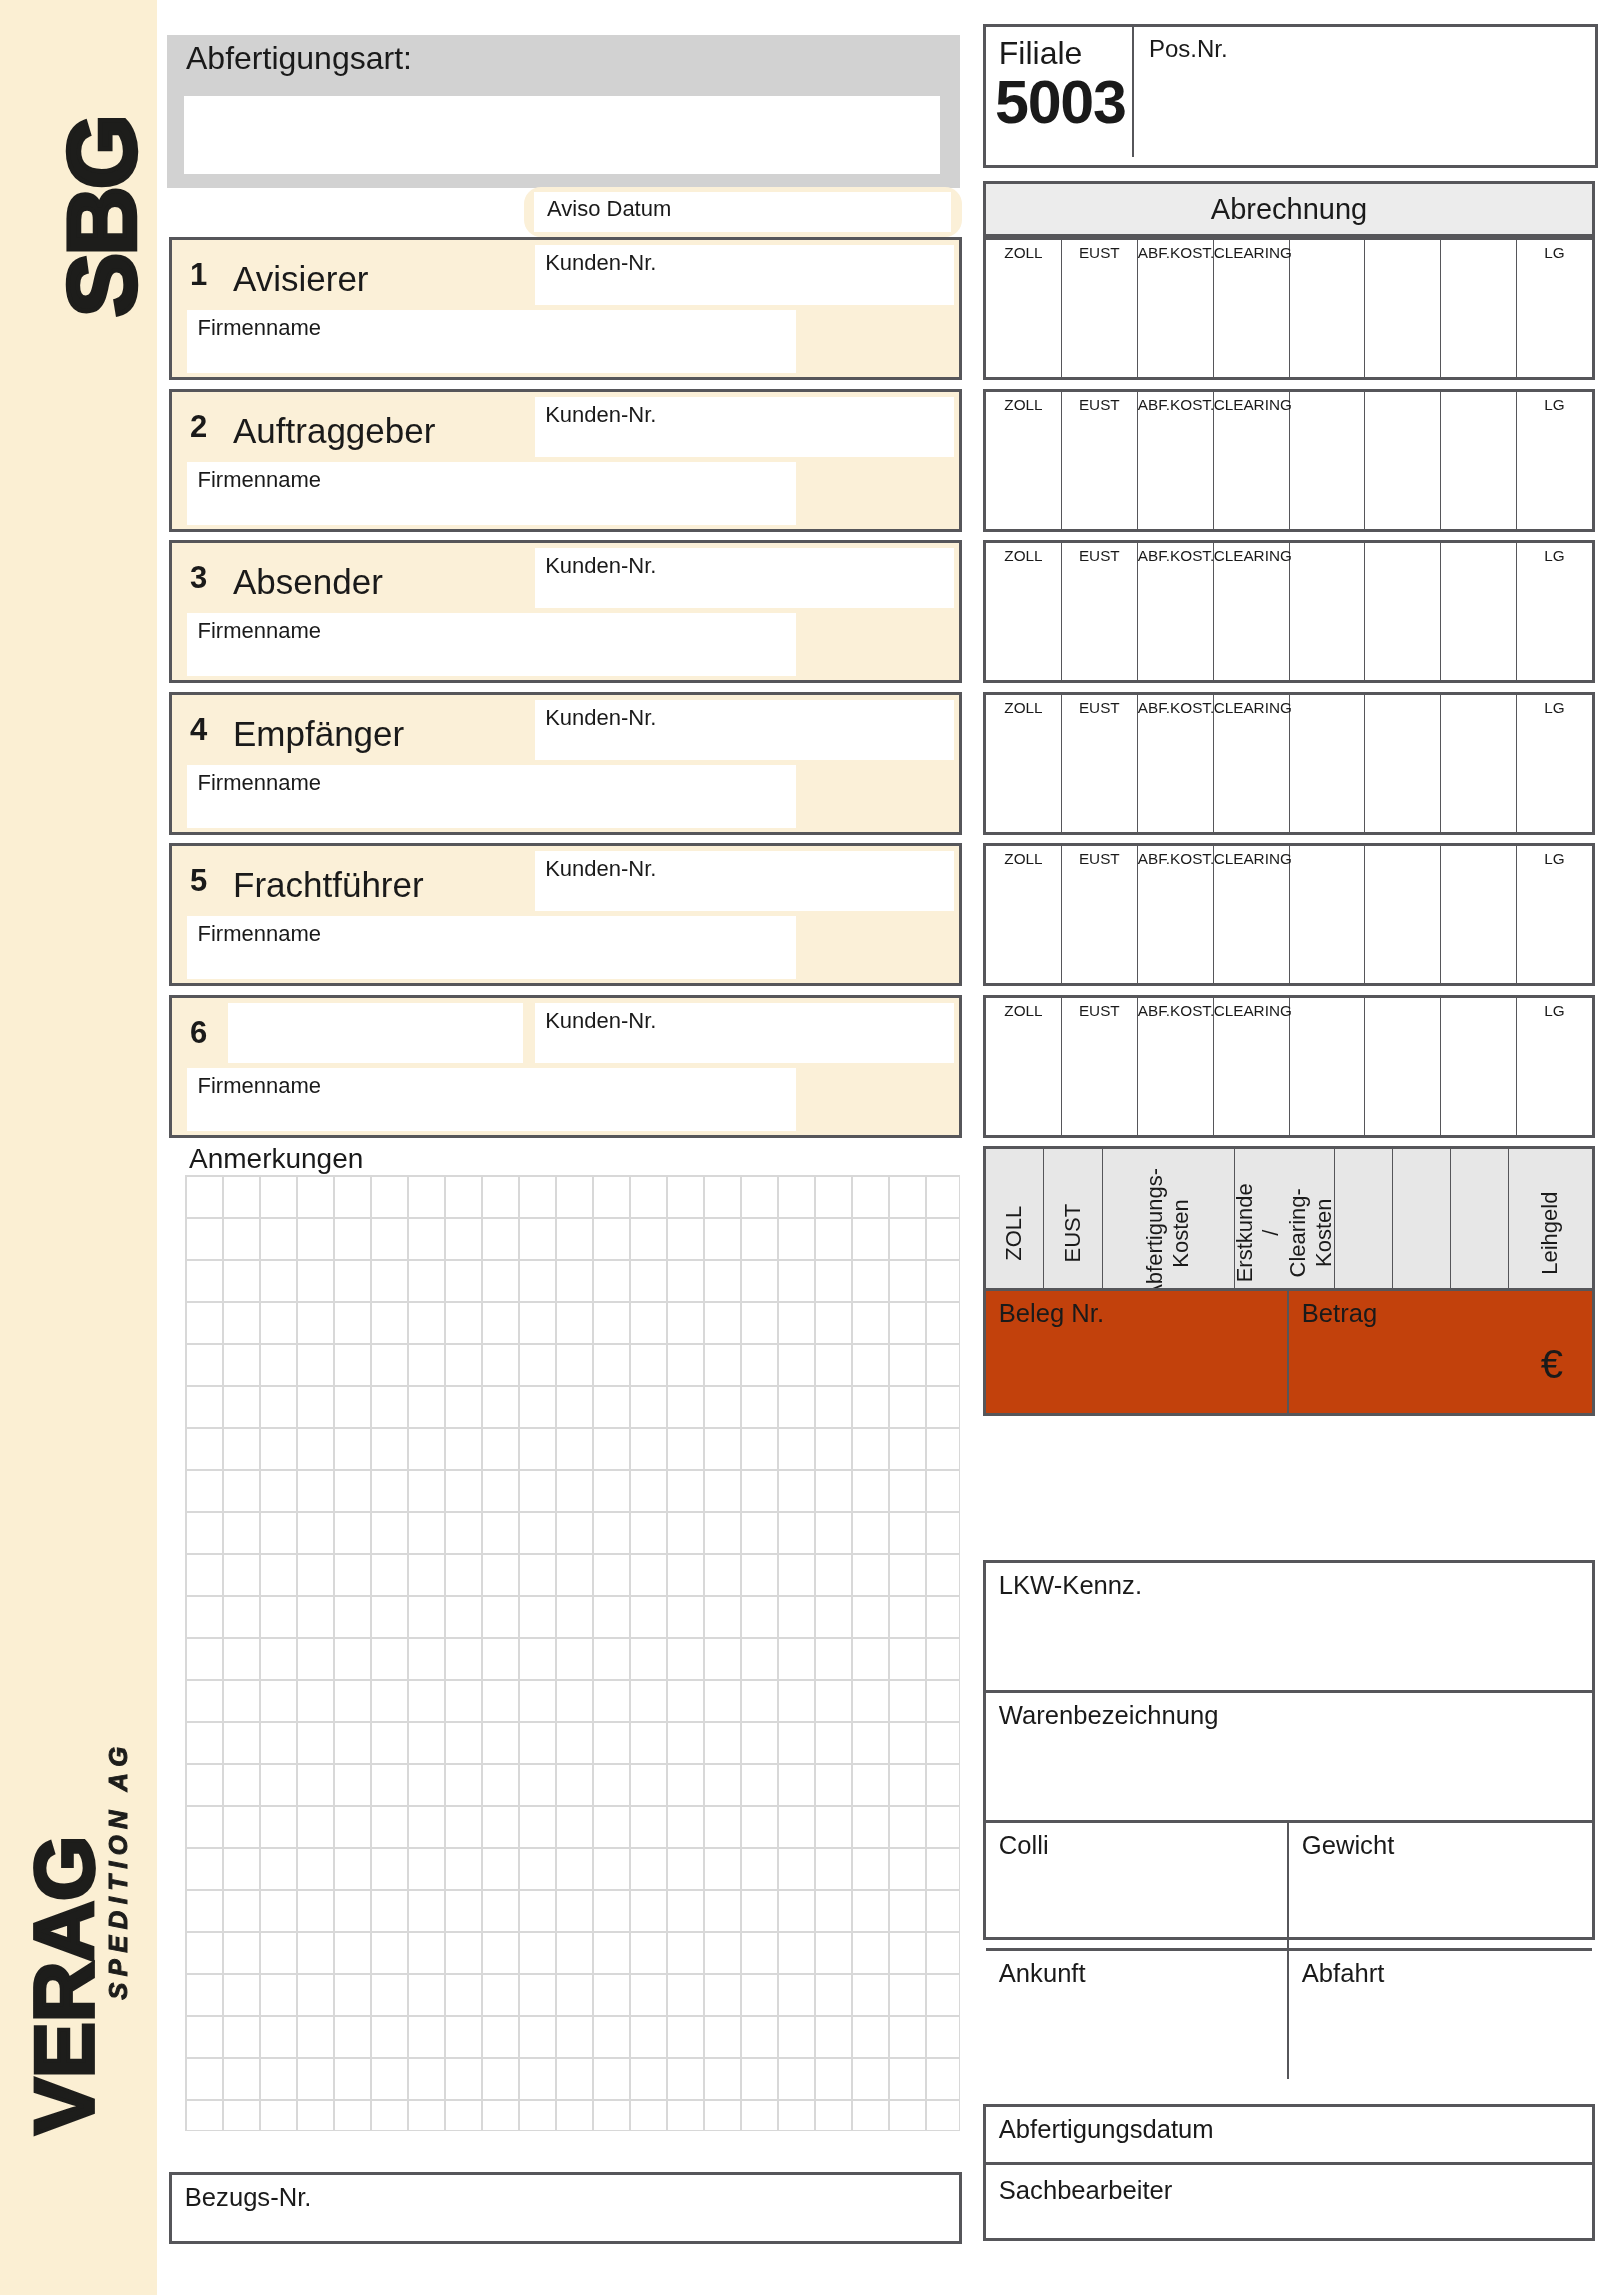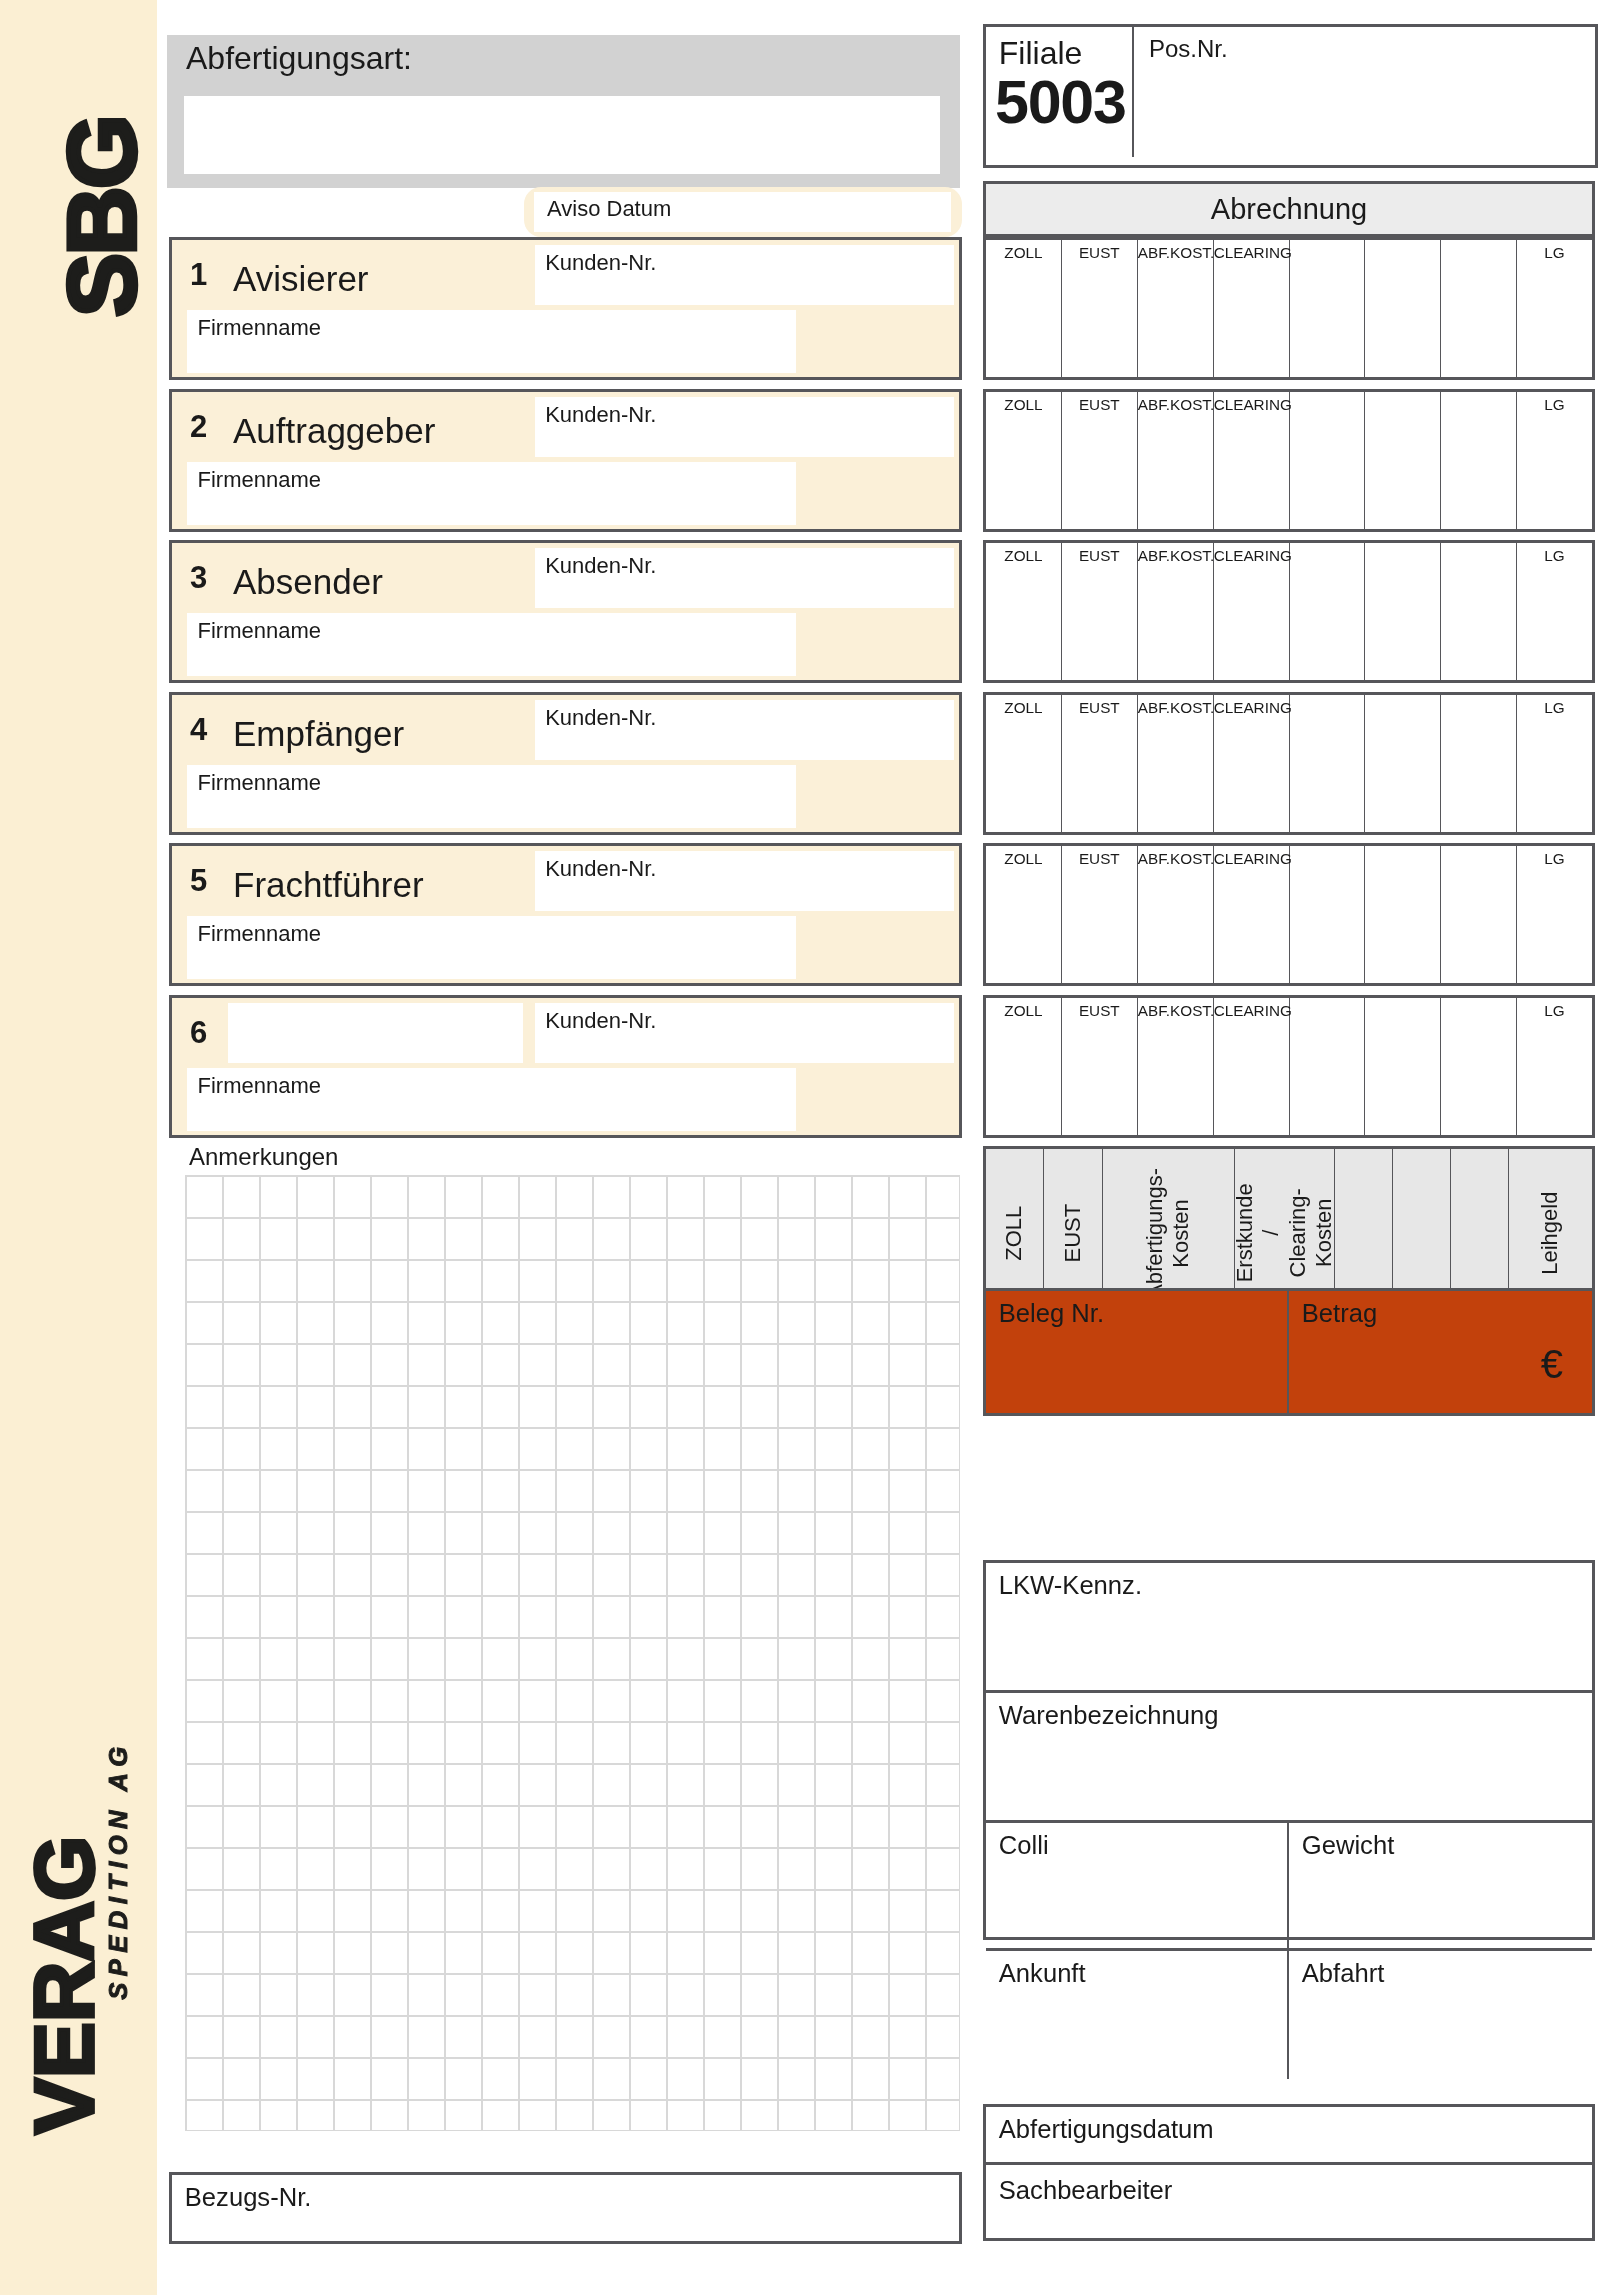--- a/index.html
+++ b/index.html
@@ -60,21 +60,21 @@
   .ship-row{position:absolute;left:0;width:100%;box-sizing:border-box;border-bottom:3.2px solid #56565A;}
   .ship-row:last-child{border-bottom:none;text-align:right;}
   .half{position:absolute;top:0;height:100%;box-sizing:border-box;}
   .half.l{left:0;width:50%;border-right:2.6px solid #56565A;}
   .half.r{left:50%;width:50%;}
   
   #proc-box{left:983px;top:2104px;width:612px;height:137px;background:#fff;border:3.8px solid #56565A;box-sizing:border-box;}
   #proc-date{left:0;top:0;width:100%;height:58px;border-bottom:3.2px solid #56565A;box-sizing:border-box;}
   #proc-clerk{left:0;top:61px;width:100%;height:68px;}
   
-  #remarks-label{left:189px;top:1143px;font-size:24px;}
+  #remarks-label{left:189px;top:1143px;font-size:28px;}
   #remarks-grid{left:185px;top:1175px;width:775px;height:956px;background:#fff;
     background-image:linear-gradient(to right,#D8D8D8 1.9px,transparent 1.9px),
                      linear-gradient(to bottom,#D8D8D8 1.9px,transparent 1.9px);
     background-size:37px 42px;
     border-right:1.9px solid #D8D8D8;border-bottom:1.9px solid #D8D8D8;box-sizing:border-box;}
   
   #ref-box{left:169px;top:2172px;width:793px;height:72px;background:#fff;border:3.2px solid #56565A;box-sizing:border-box;}
 </style>
 </head>
 <body>

